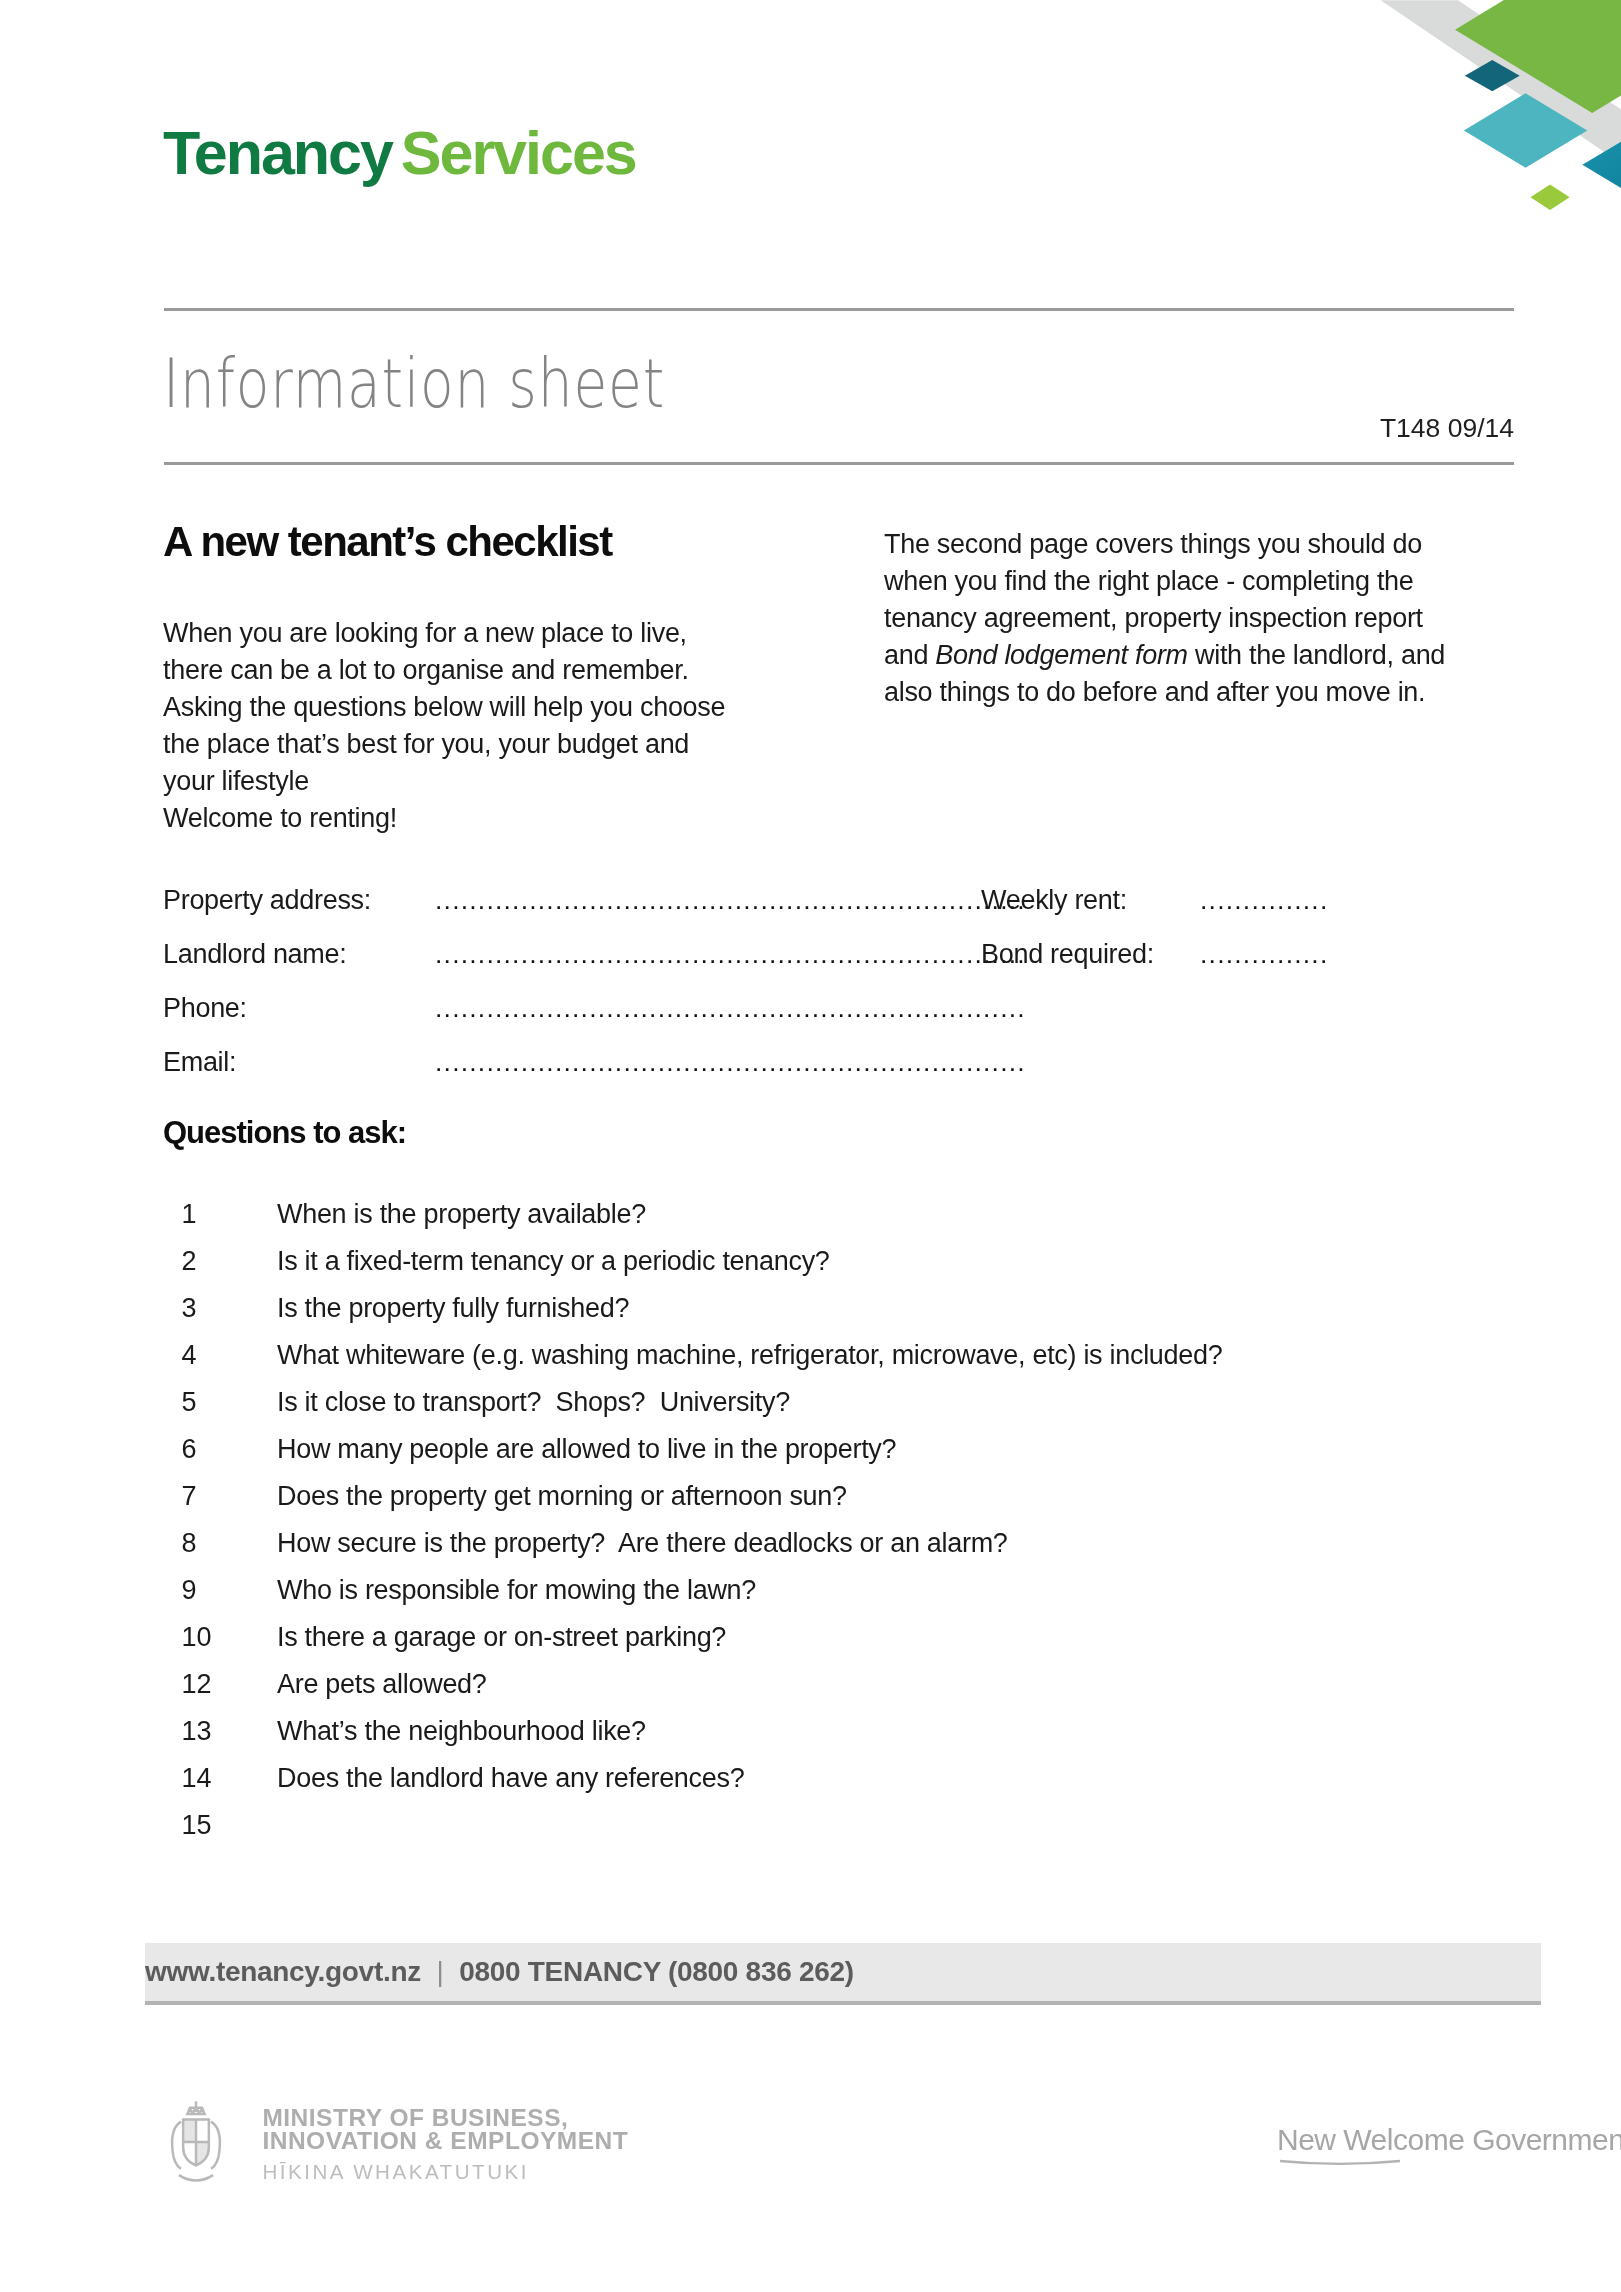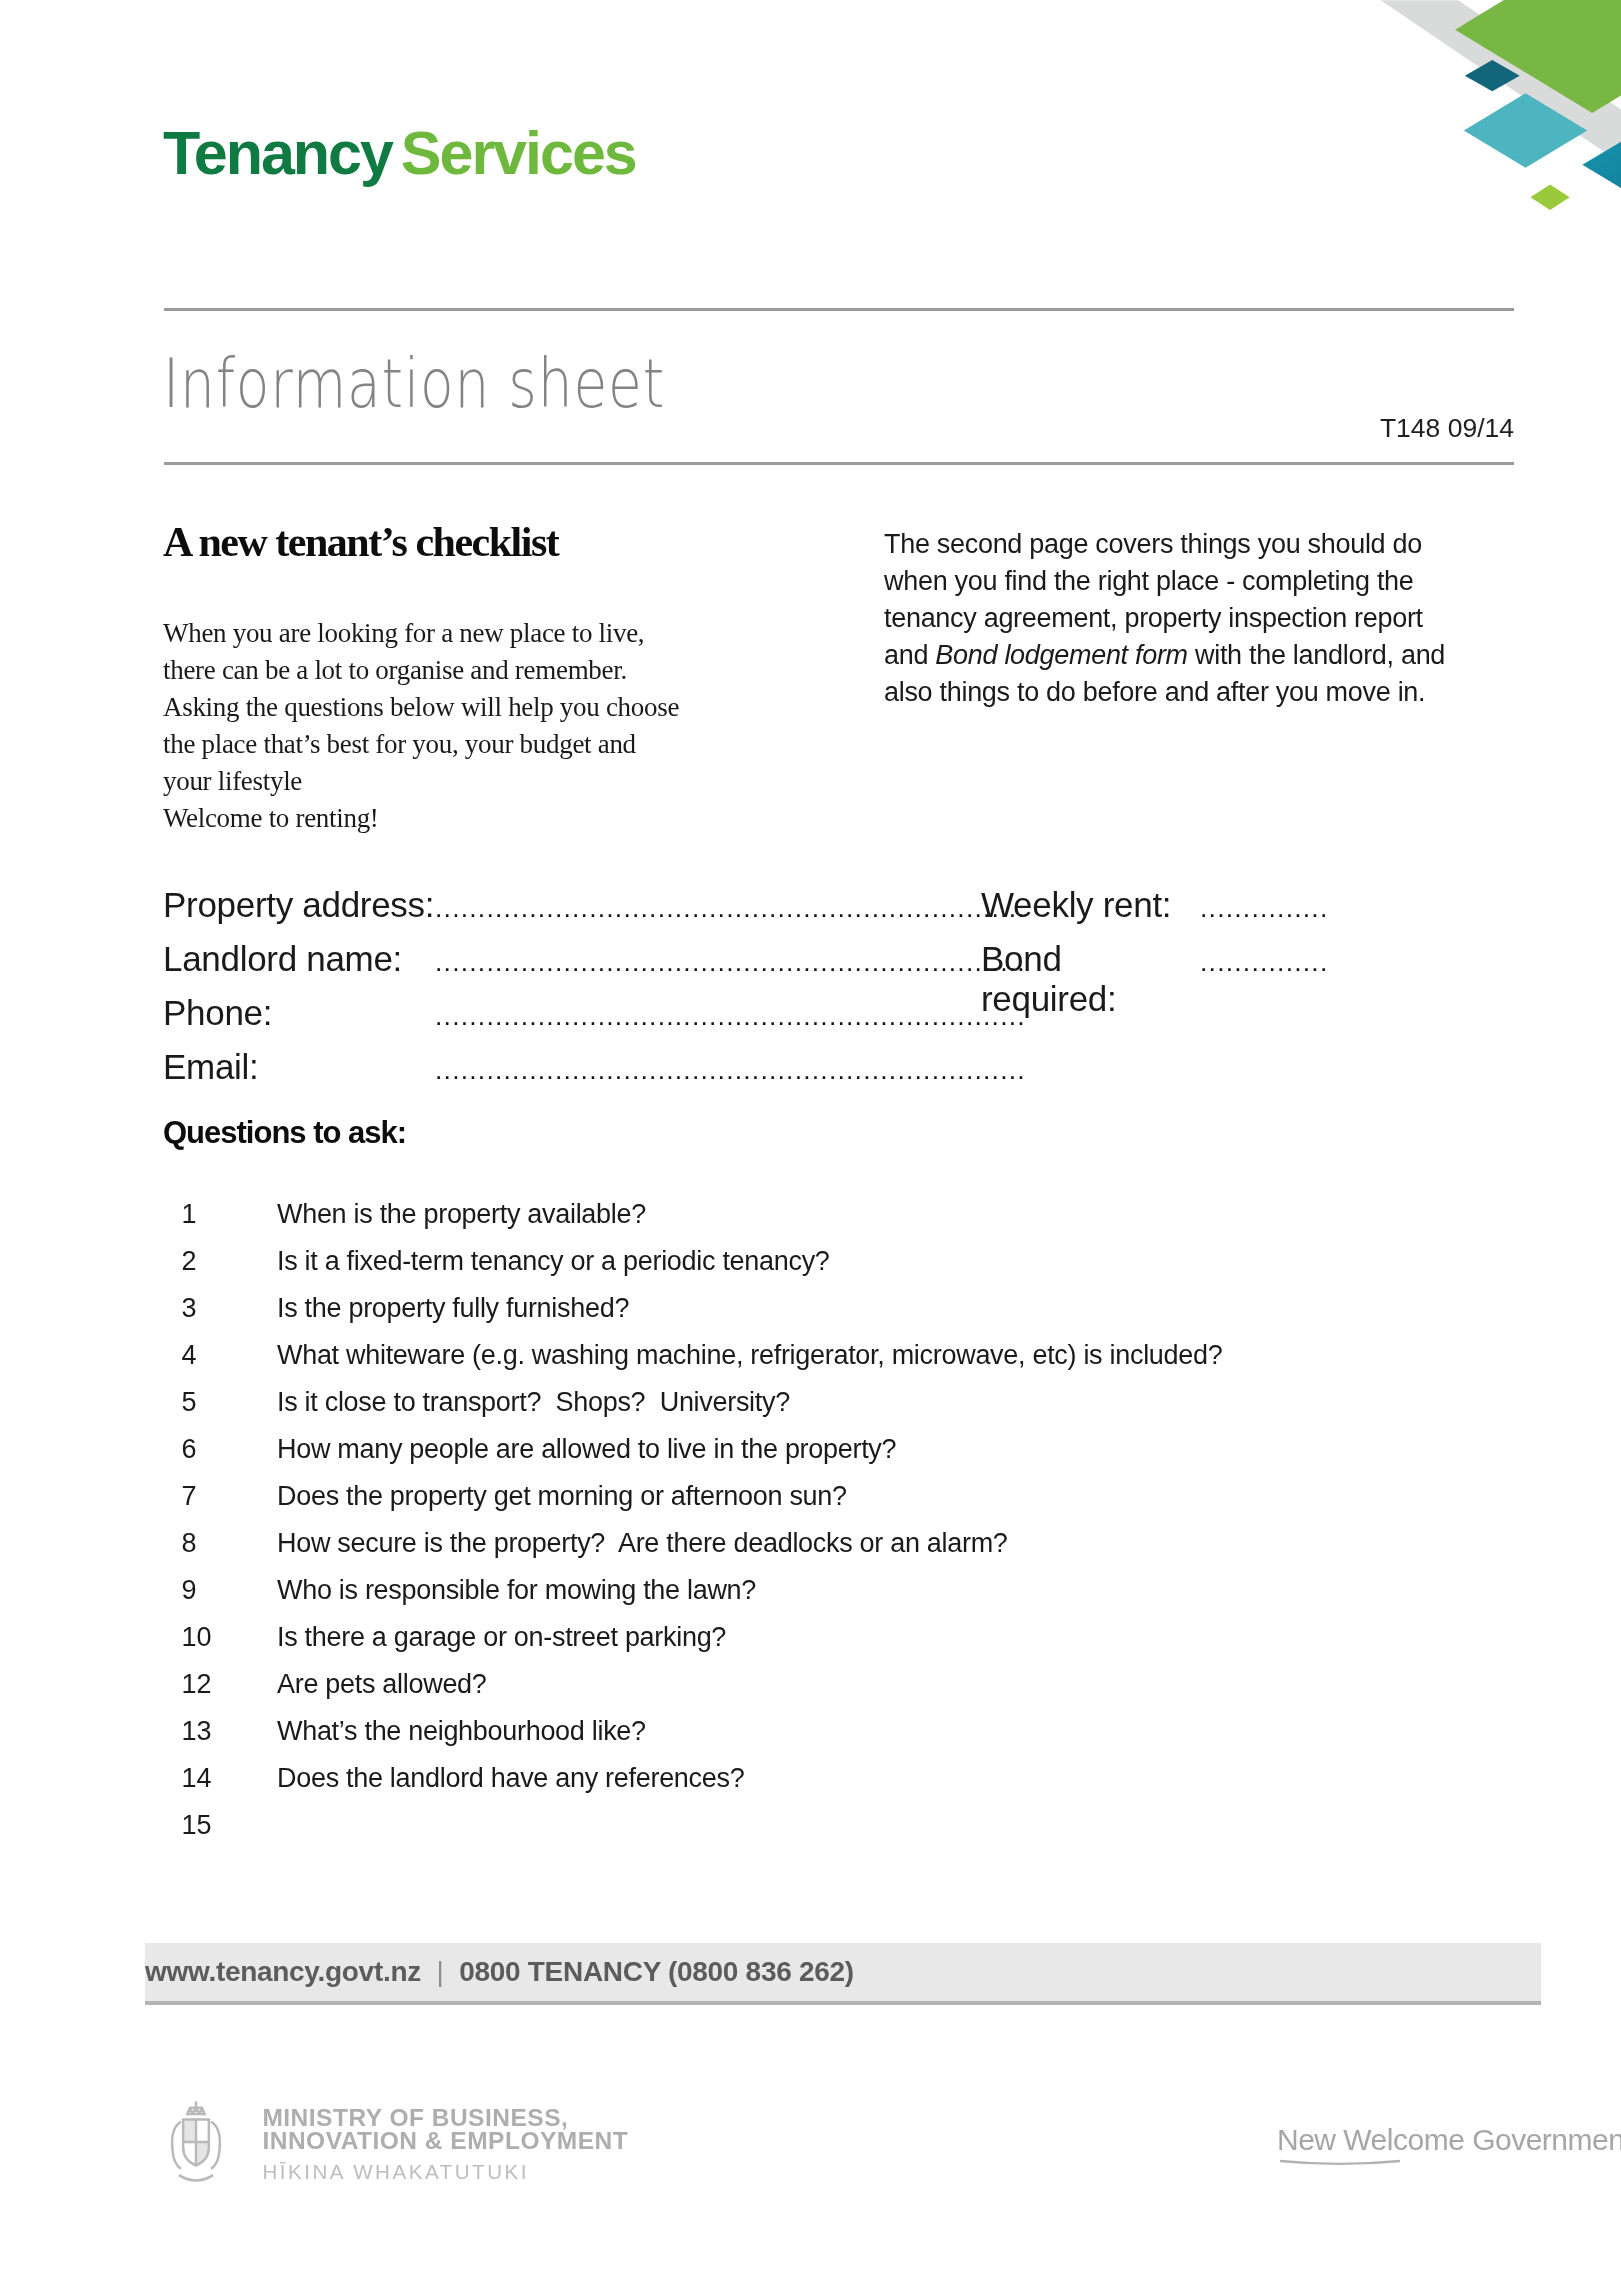--- a/index.html
+++ b/index.html
@@ -22,32 +22,32 @@
   .rule1{top:308px;}
   .rule2{top:462px;}
 
   .sheet-title{position:absolute;left:136px;top:345px;font-size:67px;font-weight:200;
         font-family:"DejaVu Sans","Liberation Sans",sans-serif;color:var(--title-gray);
         transform:scaleX(.82);transform-origin:left top;white-space:nowrap;letter-spacing:1px;}
   .doc-code{position:absolute;left:137px;top:413px;width:1350px;text-align:right;
         font-size:26.5px;color:#1f1f1f;}
 
   
-  .col-left{position:absolute;left:136px;top:518px;width:655px;font-family:Liberation Serif, serif;}
+  .col-left{position:absolute;left:136px;top:518px;width:655px;}
   .col-right{position:absolute;left:857px;top:526px;width:647px;}
   .checklist-title{margin:0 0 49px 0;font-size:42px;font-weight:700;letter-spacing:-1.5px;color:#0d0d0d;}
   .para{margin:0;font-size:27px;line-height:37px;letter-spacing:-0.3px;white-space:pre-line;}
   .welcome{margin-bottom:18.6px;}
   .italic{font-style:italic;}
 
   
   .form-left{position:absolute;left:136px;top:885px;}
   .form-right{position:absolute;left:954px;top:885px;}
   .f-row{display:flex;align-items:baseline;height:54px;}
-  .f-label{font-size:35px;letter-spacing:-0.3px;}
+  .f-label{font-size:27px;letter-spacing:-0.3px;}
   .form-left .f-label{width:272px;flex:0 0 272px;}
   .form-right .f-label{width:219px;flex:0 0 219px;}
   .dots{font-size:26.5px;letter-spacing:1.2px;white-space:nowrap;overflow:hidden;color:#111;}
   .dots-long{width:592px;flex:0 0 592px;}
   .dots-short{width:129px;flex:0 0 129px;}
 
   
   .q-heading{position:absolute;left:136px;top:1115px;font-size:31px;font-weight:700;
         letter-spacing:-1px;color:#0d0d0d;}
   .q-list{position:absolute;left:136px;top:1199px;width:1353px;display:grid;

